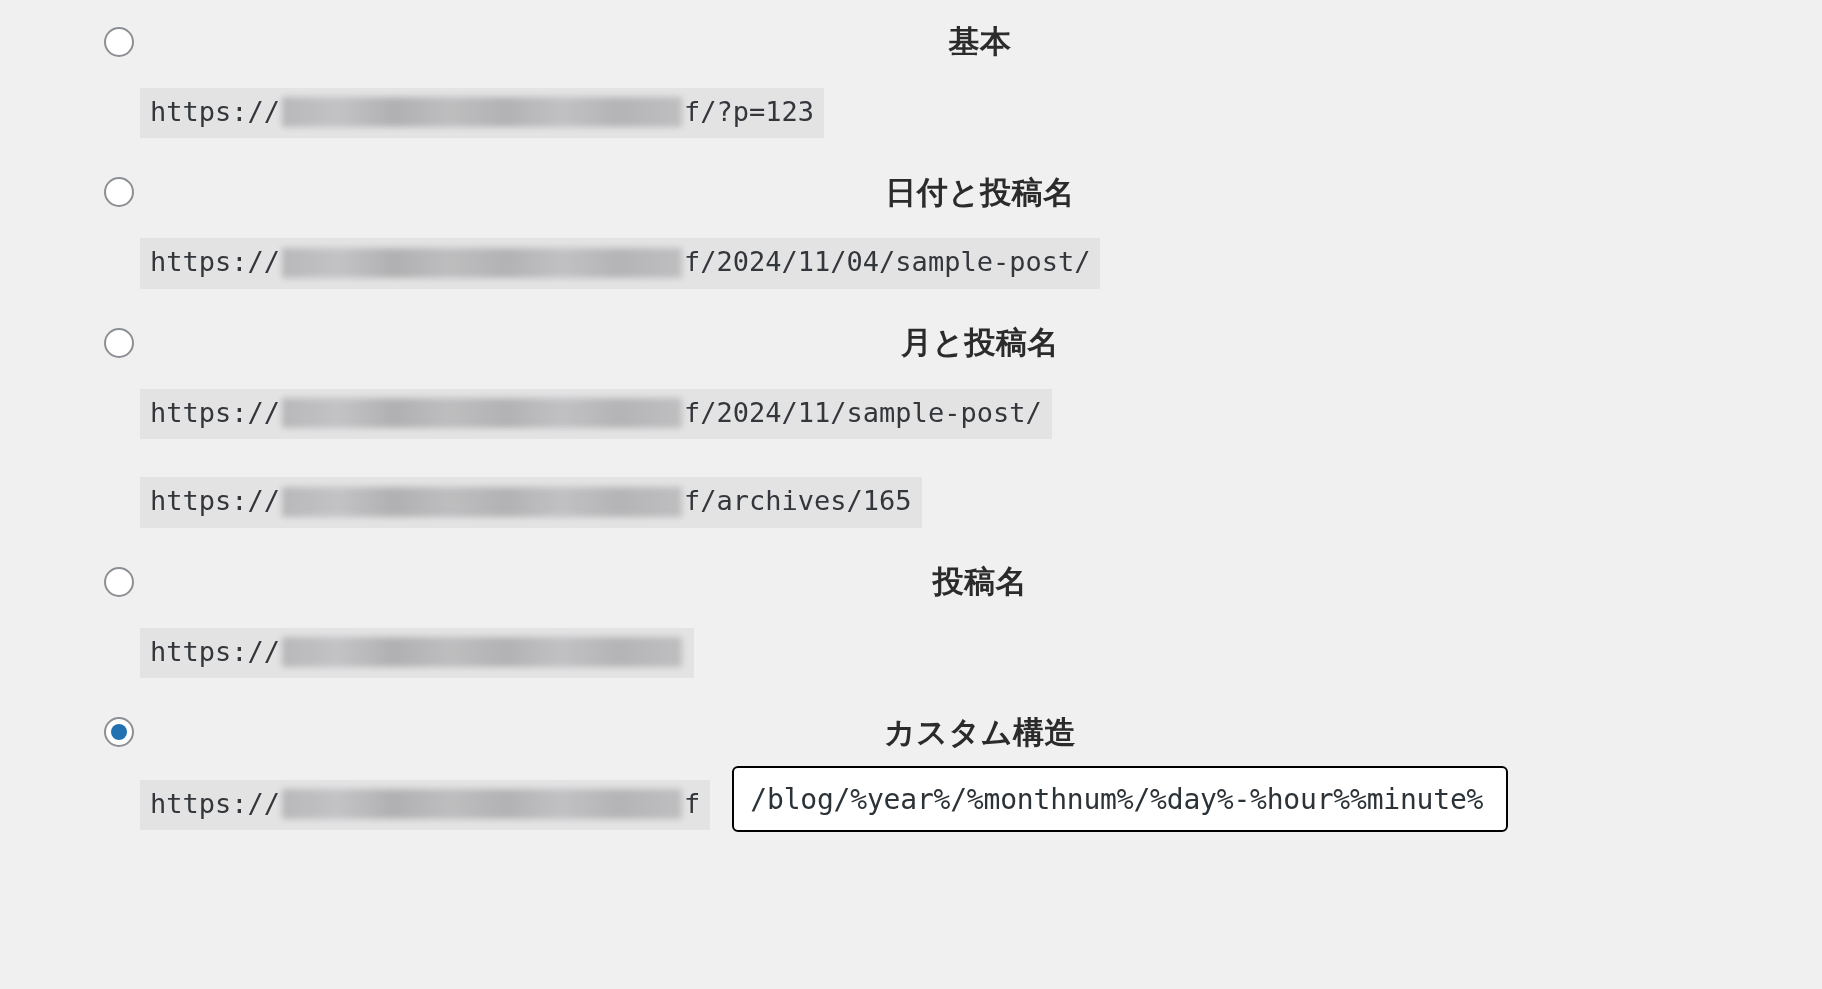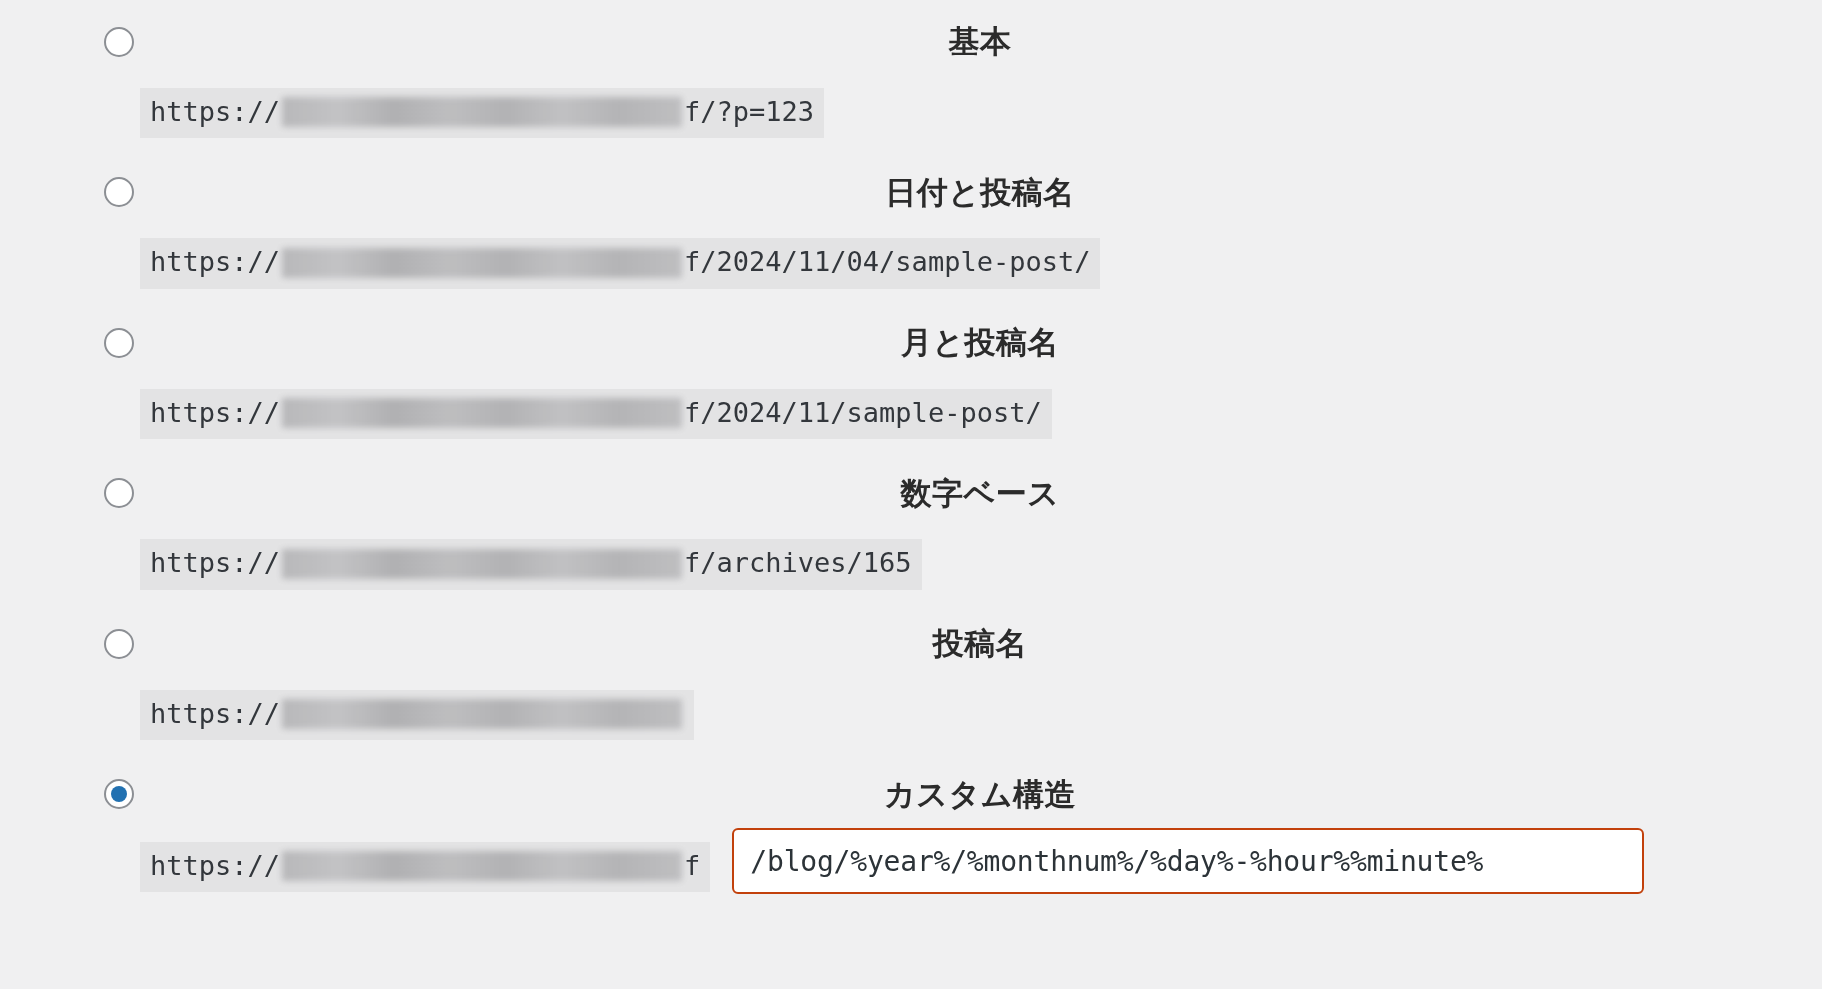--- a/index.html
+++ b/index.html
@@ -109,25 +109,25 @@
     opacity: 0.95;
     vertical-align: middle;
   }
 
   .custom-row .preview-line {
     margin-bottom: 0;
   }
 
   .custom-input {
     margin-left: 22px;
-    width: 912px;
+    width: 776px;
     height: 66px;
     box-sizing: border-box;
     background: #fff;
-    border: 2px solid #c2410c;
+    border: 2px solid #000000;
     border-radius: 6px;
     padding: 1px 16px;
     font-family: "DejaVu Sans Mono", "Liberation Mono", monospace;
     font-size: 28px;
     color: #2c3338;
     letter-spacing: -0.2px;
     outline: none;
   }
 </style>
 </head>
@@ -171,24 +171,20 @@
     <div class="preview-line">
       <code class="code">
           <span>https://</span>
           <span class="blur-block" style="width:400px"></span>
           <span>f/2024/11/sample-post/</span>
         </code>
     </div>
   </div>
 
   <div class="option-row">
-    <div class="option-header">
-      <span class="radio"></span>
-      <span class="option-label">数字ベース</span>
-    </div>
     <div class="preview-line">
       <code class="code">
           <span>https://</span>
           <span class="blur-block" style="width:400px"></span>
           <span>f/archives/165</span>
         </code>
     </div>
   </div>
 
   <div class="option-row">

